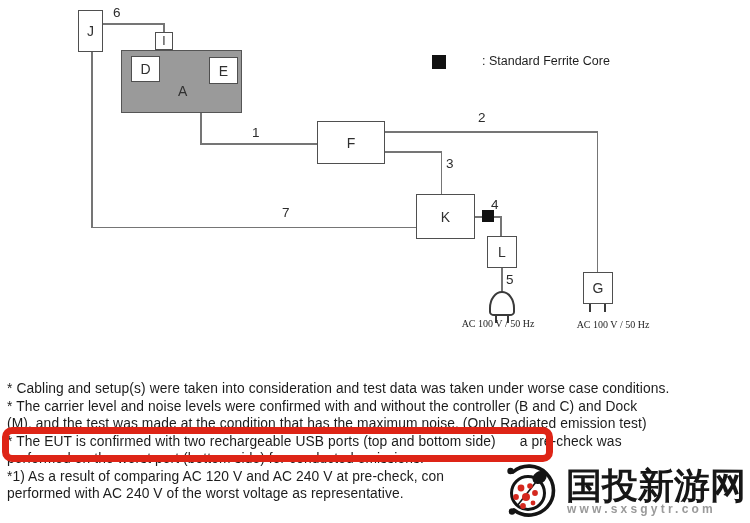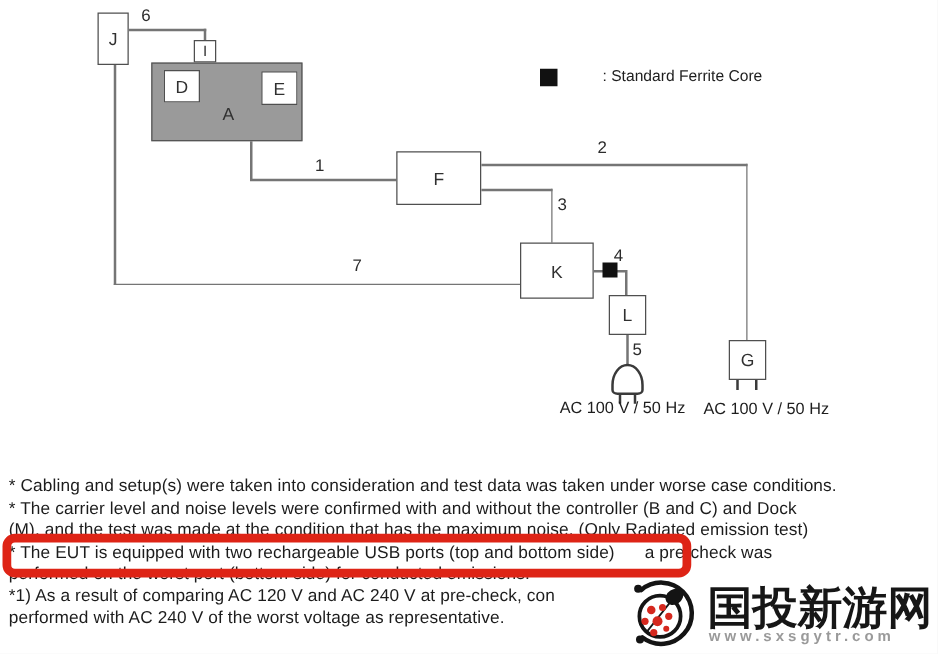--- a/index.html
+++ b/index.html
@@ -13,21 +13,21 @@
     position:absolute; background:#fff; border:1.5px solid #4f4f4f;
     display:flex; align-items:center; justify-content:center;
     font-size:14px; color:#303030;
   }
   .box.gray { background:#9a9a9a; border-color:#555; }
   .wire { position:absolute; background:#757575; }
   .wire.h { height:1.5px; }
   .wire.v { width:1.5px; }
   .wlabel { position:absolute; font-size:13.5px; color:#2c2c2c; }
   .ferrite { position:absolute; width:12px; height:12px; background:#111; }
-  .aclabel { position:absolute; width:110px; text-align:center; font-size:13px; color:#1e1e1e; white-space:nowrap; }
+  .aclabel { position:absolute; width:110px; text-align:center; font-size:10px; color:#1e1e1e; white-space:nowrap;font-family:Liberation Serif, serif; }
   .prong { position:absolute; width:2px; height:8px; background:#3a3a3a; }
   .plug {
     position:absolute; left:489px; top:291px; width:26px; height:25px;
     border:2px solid #3a3a3a; background:#fff;
     border-radius: 13px 13px 5px 5px / 17px 17px 4px 4px;
   }
   
   .legend-square { position:absolute; left:432px; top:55px; width:14px; height:14px; background:#111; }
   .legend-text { position:absolute; left:452px; top:54px; font-size:12.5px; color:#1e1e1e;margin-left:30px; }
   
@@ -121,21 +121,21 @@
   <div class="aclabel" style="left:443px; top:318px;">AC 100 V / 50 Hz</div>
   <div class="aclabel" style="left:558px; top:319px;">AC 100 V / 50 Hz</div>
 
   <div class="legend-square"></div>
   <div class="legend-text">: Standard Ferrite Core</div>
 
   <div class="note-line" style="top:381px;">* Cabling and setup(s) were taken into consideration and test data was taken under worse case conditions.</div>
   <div class="note-line" style="top:398.5px;">* The carrier level and noise levels were confirmed with and without the controller (B and C) and Dock</div>
   <div class="note-line" style="top:416px;">(M), and the test was made at the condition that has the maximum noise. (Only Radiated emission test)</div>
   <div class="note-line" style="top:434px;">
-    <span>* The EUT is equipped with two rechargeable USB ports (top and bottom side)</span><span class="line4-rest">a pre-check was</span>
+    <span>* The EUT is confirmed with two rechargeable USB ports (top and bottom side)</span><span class="line4-rest">a pre-check was</span>
   </div>
   <div class="note-line" style="top:451px;">performed on the worst port (bottom side) for conducted emissions.</div>
   <div class="note-line" style="top:468.5px;">*1) As a result of comparing AC 120 V and AC 240 V at pre-check, con</div>
   <div class="note-line" style="top:486px;">performed with AC 240 V of the worst voltage as representative.</div>
 
   <div class="red-box"></div>
 
   <div class="wm-logo">
     <svg width="64" height="64" viewBox="0 0 64 64">
       <path d="M 13 13 A 24.5 24.5 0 1 1 14 51" fill="none" stroke="#141414" stroke-width="3.6" stroke-linecap="round"></path>

